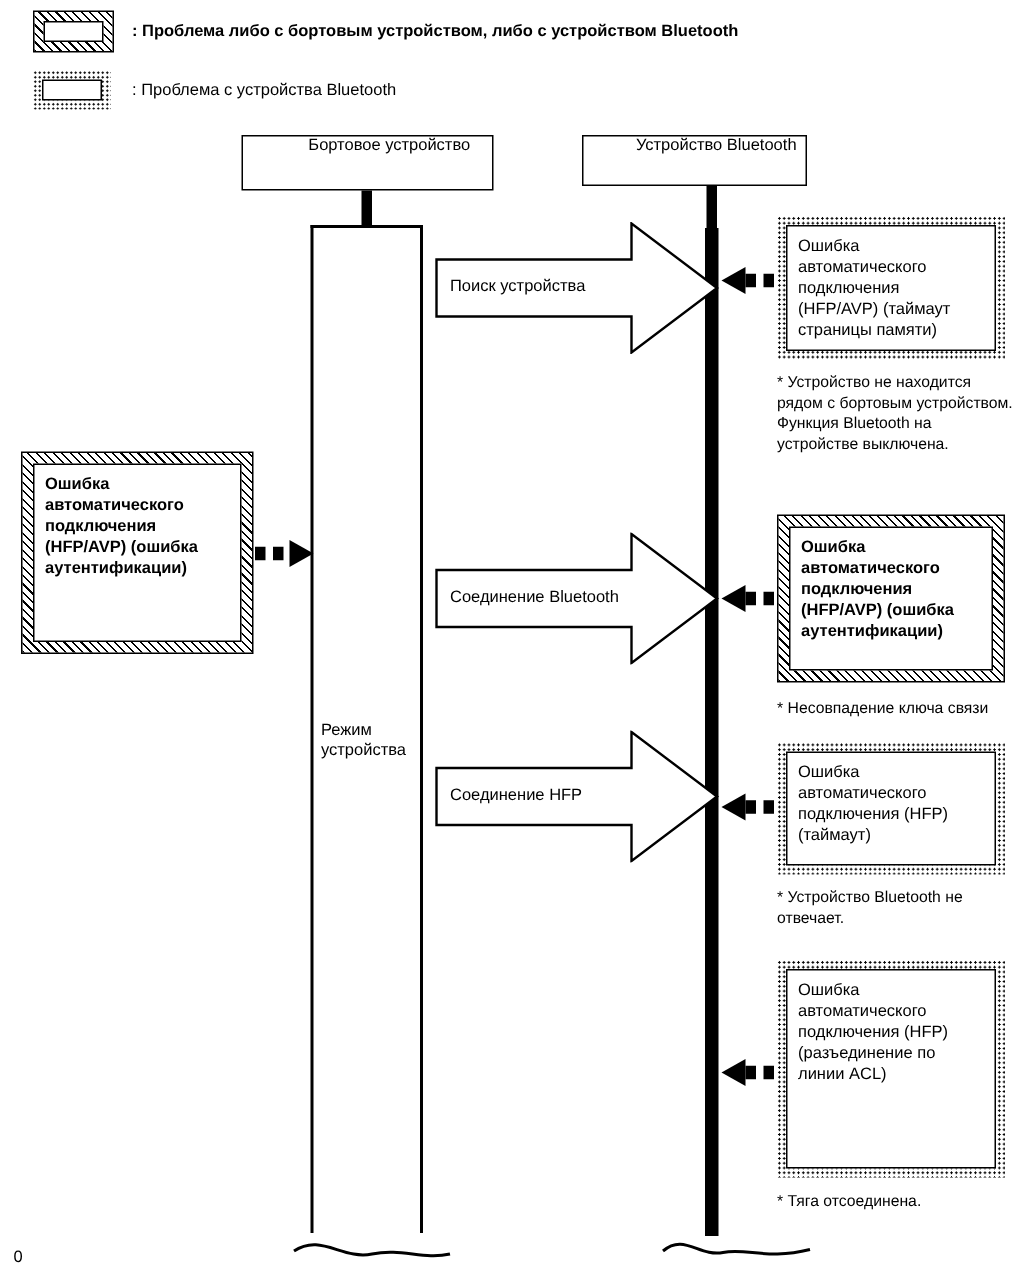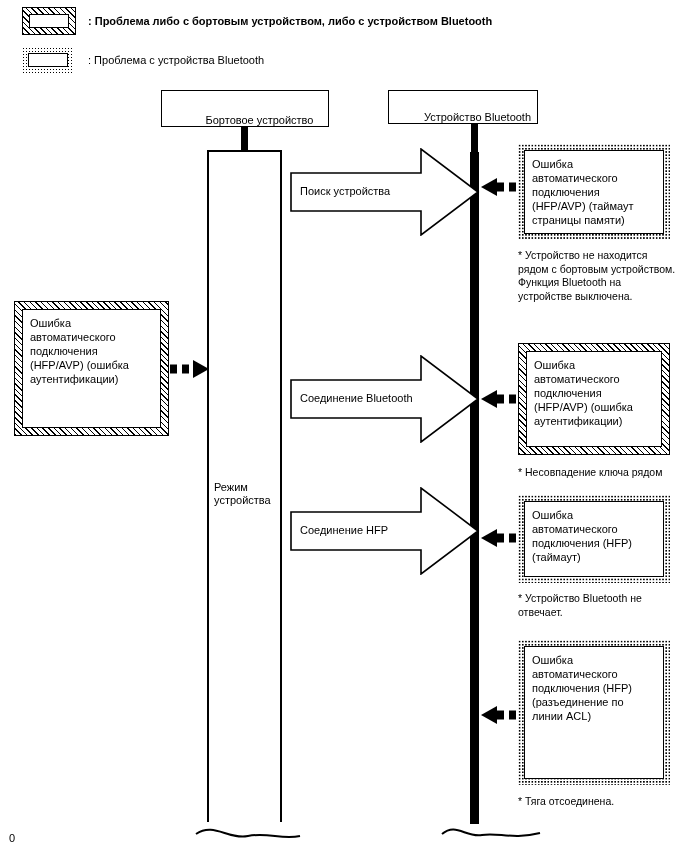--- a/index.html
+++ b/index.html
@@ -57,21 +57,21 @@
     white-space: nowrap;
   }
 
   
   .header-box {
     position: absolute;
     border: 1px solid #000;
     background: #ffffff;
     box-sizing: border-box;
     display: flex;
-    align-items: flex-end;
+    align-items: flex-start;
     justify-content: center;
     font-size: 11px;
     padding-left: 29px;
   }
 
   
   .stem {
     position: absolute;
     background: #000;
   }
@@ -120,20 +120,21 @@
     font-size: 11px;
     line-height: 14px;
   }
   .err-box.hatch {
     background-image: repeating-linear-gradient(
         45deg,
         #000 0px, #000 1px,
         #fff 1px, #fff 4px);
     border: 1px solid #000;
     padding: 7px;
+    font-weight: bold;
   }
   .err-box.dots {
     background-image: radial-gradient(#000 32%, transparent 33%);
     background-size: 3.2px 3.2px;
     background-color: #ffffff;
     padding: 6px;
   }
 
   .note {
     position: absolute;
@@ -223,21 +224,21 @@
 </svg>
 <div class="note" style="left:518px; top:249px; width:160px;">* Устройство не находится рядом с бортовым устройством. Функция Bluetooth на устройстве выключена.</div>
 
 <div class="err-box hatch" style="left:518px; top:343px; width:152px; height:112px;">
   <div class="inner">Ошибка автоматического подключения (HFP/AVP) (ошибка аутентификации)</div>
 </div>
 <svg class="dash-arrow" style="left:477px; top:388px;" width="44" height="22" viewBox="0 0 44 22">
   <path d="M20 2 L4 11 L20 20 Z" fill="#000"></path>
   <line x1="20" y1="11" x2="43" y2="11" stroke="#000" stroke-width="9" stroke-dasharray="7,5"></line>
 </svg>
-<div class="note" style="left:518px; top:466px; width:165px;">* Несовпадение ключа рядом</div>
+<div class="note" style="left:518px; top:466px; width:165px;">* Несовпадение ключа связи</div>
 
 <div class="err-box dots" style="left:518px; top:495px; width:152px; height:88px;">
   <div class="inner">Ошибка автоматического подключения (HFP) (таймаут)</div>
 </div>
 <svg class="dash-arrow" style="left:477px; top:527px;" width="44" height="22" viewBox="0 0 44 22">
   <path d="M20 2 L4 11 L20 20 Z" fill="#000"></path>
   <line x1="20" y1="11" x2="43" y2="11" stroke="#000" stroke-width="9" stroke-dasharray="7,5"></line>
 </svg>
 <div class="note" style="left:518px; top:592px; width:160px;">* Устройство Bluetooth не отвечает.</div>
 

